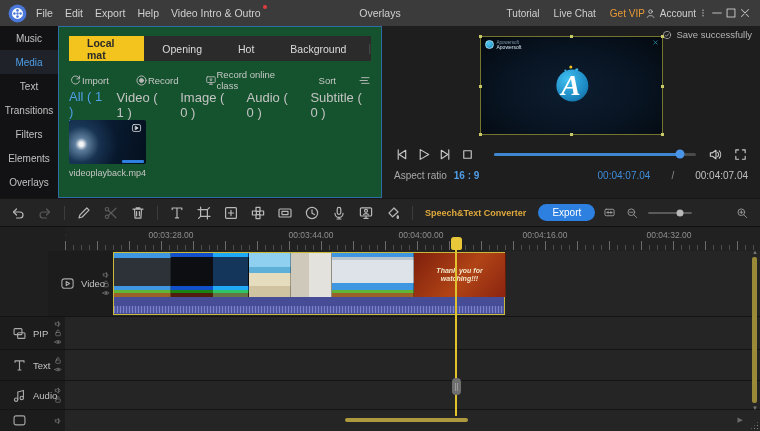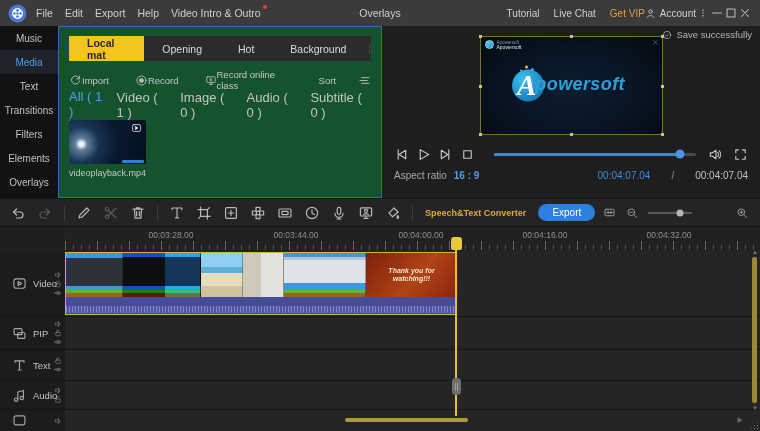--- a/index.html
+++ b/index.html
@@ -338,21 +338,20 @@
             <svg viewBox="0 0 16 16" fill="none" stroke="currentColor" stroke-width="1.2" stroke-linecap="round" stroke-linejoin="round">
               <path d="M4 4l8 8M12 4l-8 8"></path>
             </svg>
           </span>
         <div class="ap-logo">
           <span class="ap-circle"></span>
           <span class="ap-dot d1"></span>
             <span class="ap-dot d2"></span>
             <span class="ap-dot d3"></span>
           <span class="ap-a">A</span>
-          <span class="ap-rest">powersoft</span>
         </div>
       </div>
 
       <div class="transport">
         <span class="t-btn icon">
             <svg viewBox="0 0 16 16" fill="none" stroke="currentColor" stroke-width="1.2" stroke-linecap="round" stroke-linejoin="round">
               <path d="M4.5 3v10"></path>
               <path d="M12.5 3.5v9L5.5 8z"></path>
             </svg>
           </span>
@@ -516,27 +515,27 @@
           <path d="M10.4 10.4 14 14M5 7h4M7 5v4"></path>
         </svg>
       </span>
   </div>
 
   <div class="timeline">
     <div class="ruler">
       <div class="ruler-ticks"></div>
     <span class="ruler-label" style="left: -22px;">00:03:12.00</span>
         <span class="ruler-label" style="left: 106px;">00:03:28.00</span>
-        <span class="ruler-label" style="left: 231px;">00:03:44.00</span>
+        <span class="ruler-label" style="left: 246px;">00:03:44.00</span>
         <span class="ruler-label" style="left: 356px;">00:04:00.00</span>
         <span class="ruler-label" style="left: 480px;">00:04:16.00</span>
         <span class="ruler-label" style="left: 604px;">00:04:32.00</span>
       </div>
     <div class="tracks">
-        <div class="trow" style="height: 66px;">
+        <div class="trow" style="height: 66px; padding-left: 48px;">
           <div class="thead">
             <span class="icon trk-icon">
               <svg viewBox="0 0 16 16" fill="none" stroke="currentColor" stroke-width="1.2" stroke-linecap="round" stroke-linejoin="round">
                 <rect x="2" y="3" width="12" height="10" rx="2.5"></rect>
                 <path d="M6.6 5.8l3.6 2.2-3.6 2.2z"></path>
               </svg>
             </span>
             <span class="trk-label">Video</span>
             <span class="trk-controls">
               <span class="icon">

